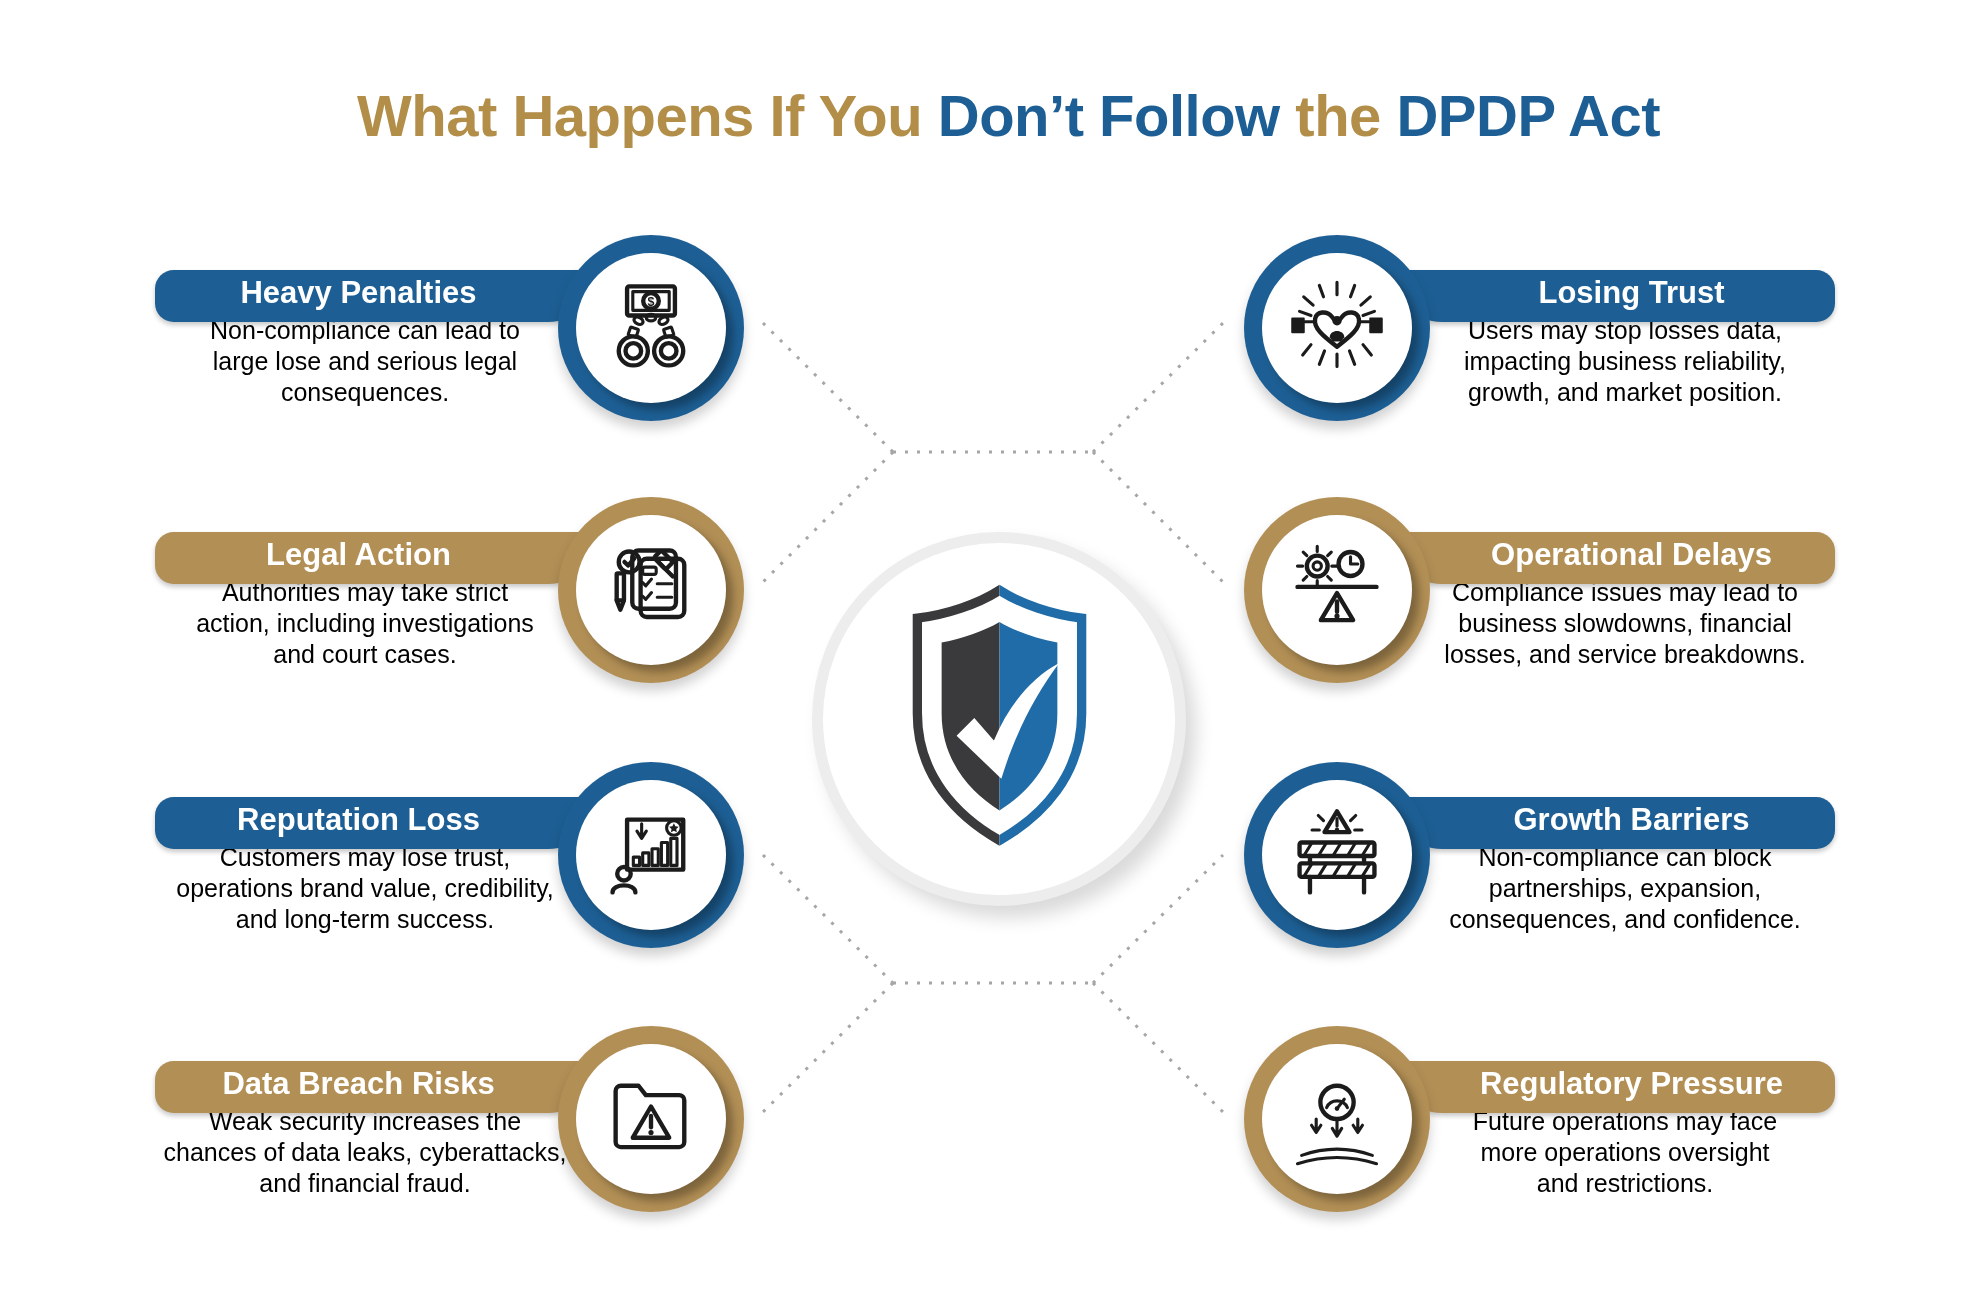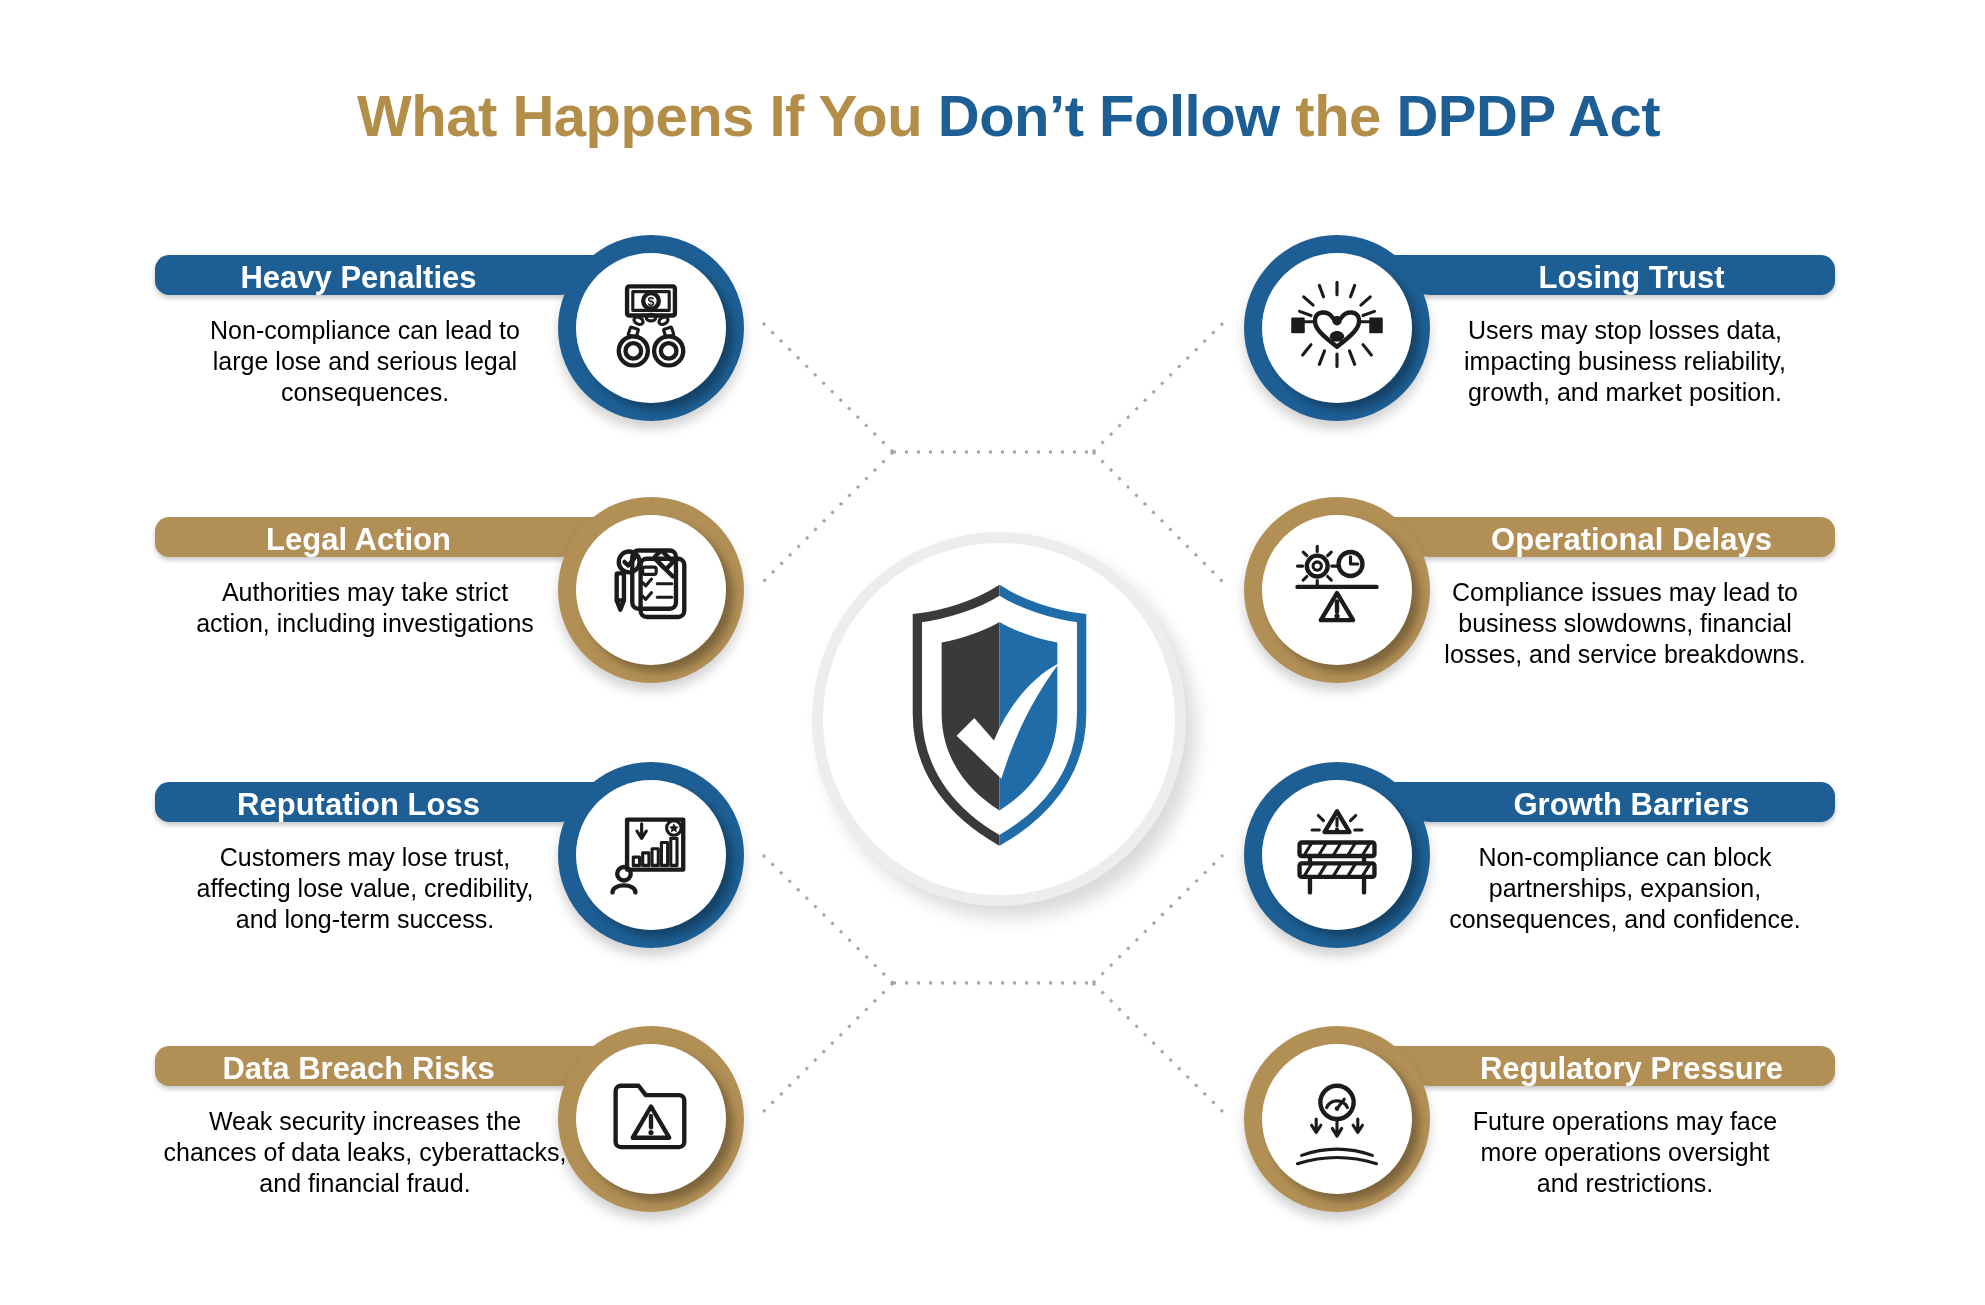--- a/index.html
+++ b/index.html
@@ -9,21 +9,21 @@
   #title{position:absolute;top:82px;left:16px;width:100%;text-align:center;
          font-size:58px;font-weight:bold;letter-spacing:-0.5px;}
   .seg-gold{color:var(--gold-title);}
   .seg-blue{color:var(--blue);}
   
   #web{position:absolute;left:0;top:0;pointer-events:none;}
   
   .card{position:absolute;width:620px;height:240px;}
   .card.left{left:130px;}
   .card.right{left:1240px;}
-  .banner{position:absolute;top:0;height:40px;line-height:46px;color:#fff;
+  .banner{position:absolute;top:15px;height:52px;line-height:46px;color:#fff;
           font-size:31px;font-weight:bold;text-align:center;z-index:1;
           box-shadow:0 3px 5px rgba(0,0,0,0.22);}
   .card.left  .banner{left:25px;width:445px;border-radius:23px 0 64px 23px;padding-right:38px;box-sizing:border-box;}
   .card.right .banner{left:150px;width:445px;border-radius:0 23px 23px 64px;padding-left:38px;box-sizing:border-box;}
   .accent-blue .banner,.accent-blue .badge{background:var(--blue);}
   .accent-gold .banner,.accent-gold .badge{background:var(--gold);}
   .desc{position:absolute;top:60px;width:450px;text-align:center;color:#000000;
         font-size:25px;line-height:31px;}
   .card.left  .desc{left:10px;}
   .card.right .desc{left:160px;}
@@ -198,34 +198,35 @@
               <use href="#sym-handcuffs-money-icon"></use>
             </svg>
           </div>
         </div>
       </div>
       <div class="card left accent-gold" style="top: 517px;">
         <div class="banner">Legal Action</div>
         <div class="desc">
           <div>Authorities may take strict</div>
           <div>action, including investigations</div>
+          <div>and court cases.</div>
         </div>
         <div class="badge">
           <div class="inner">
             <svg>
               <use href="#sym-legal-documents-icon"></use>
             </svg>
           </div>
         </div>
       </div>
       <div class="card left accent-blue" style="top: 782px;">
         <div class="banner">Reputation Loss</div>
         <div class="desc">
           <div>Customers may lose trust,</div>
-          <div>affecting lose value, credibility,</div>
+          <div>operations brand value, credibility,</div>
           <div>and long-term success.</div>
         </div>
         <div class="badge">
           <div class="inner">
             <svg>
               <use href="#sym-declining-chart-icon"></use>
             </svg>
           </div>
         </div>
       </div>

